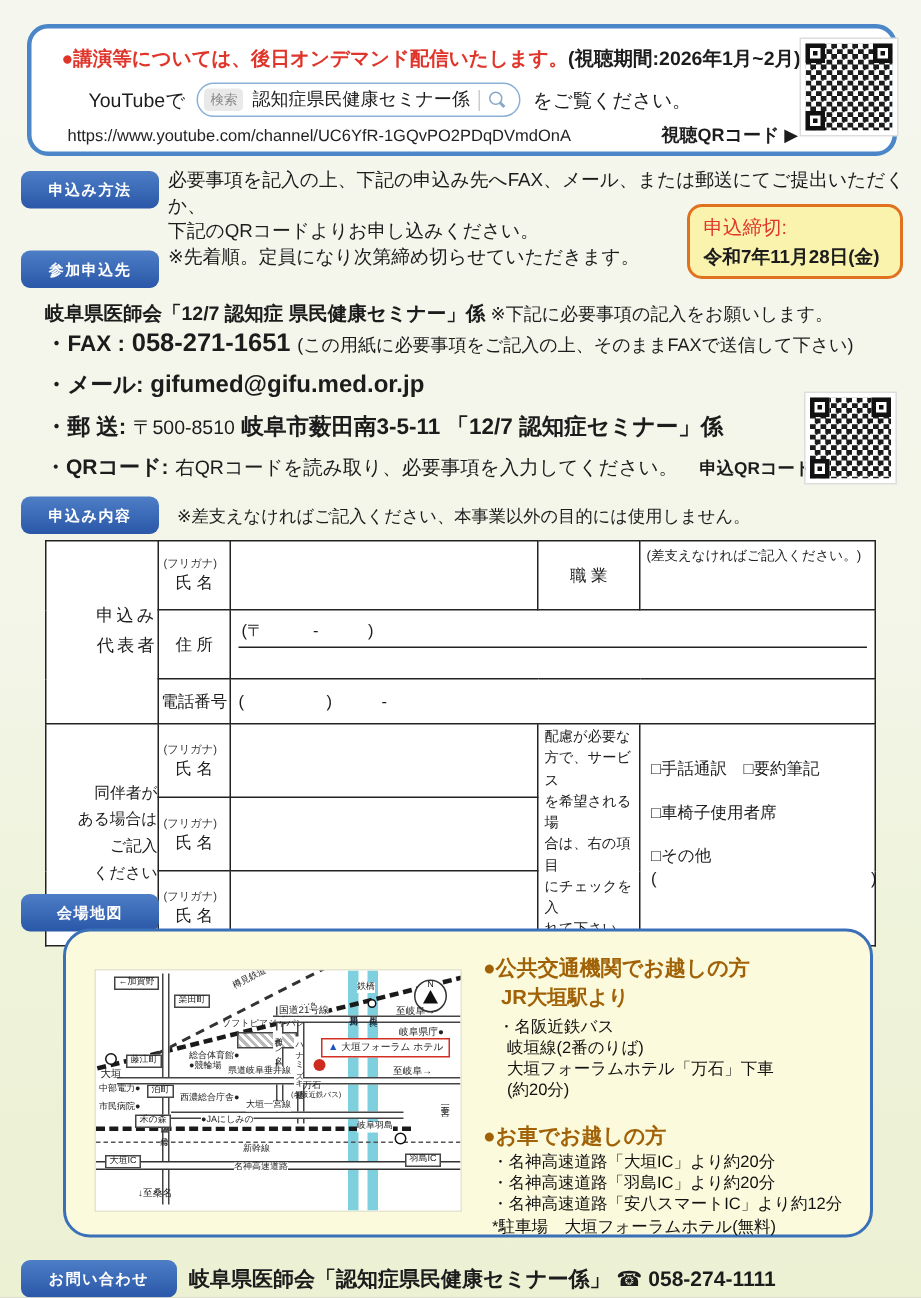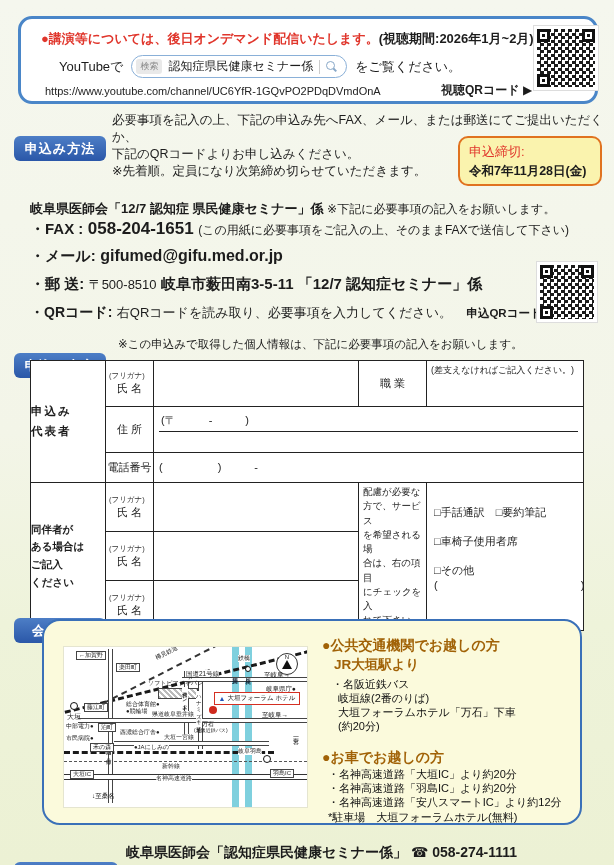--- a/index.html
+++ b/index.html
@@ -4,21 +4,21 @@
 <style>
   * { margin:0; padding:0; box-sizing:border-box; font-family:"Liberation Sans","DejaVu Sans",sans-serif; }
   body { background:#d8d8d0; }
   .page { position:relative; width:614px; height:865px; overflow:hidden; color:#1c1c1c;
           background:linear-gradient(180deg,#f5f7ee 0%,#f3f5e8 50%,#eef3da 72%,#ecf1d4 100%); }
   .abs { position:absolute; }
 
   
   .badge { position:absolute; left:14px; height:25px; width:92px; border-radius:6px;
            background:linear-gradient(180deg,#4d7ec6,#2a57a8); color:#fff; font-weight:bold;
-           font-size:13px; display:flex; align-items:center; justify-content:center; letter-spacing:1px;margin-top:22px; }
+           font-size:10px; display:flex; align-items:center; justify-content:center; letter-spacing:1px; }
 
   
   .obox { position:absolute; left:18px; top:16px; width:580px; height:88px; background:#fff;
           border:3px solid #4a86c8; border-radius:14px; }
   .red { color:#e0352b; }
   .pill { display:inline-flex; align-items:center; border:1.5px solid #9db; border-color:#8ab0d8;
           border-radius:15px; background:#fff; padding:2px 8px 2px 4px; }
   .pill .tag { background:#e9e9e9; color:#888; font-size:9px; padding:1px 4px; border-radius:3px; margin-right:6px; }
   .pill .q { font-size:12px; }
   .vbar { width:1px; height:14px; background:#ccc; margin:0 6px; }
@@ -35,21 +35,21 @@
   .qr .f1 { left:0; top:0; } .qr .f2 { right:0; top:0; } .qr .f3 { left:0; bottom:0; }
 
   
   .dl { position:absolute; left:458px; top:136px; width:144px; height:50px; background:#faf3ae;
         border:2.5px solid #e0721f; border-radius:10px; padding:5px 9px; }
 
   
   table.tbl { position:absolute; left:30px; top:360px; width:553px; border-collapse:collapse; table-layout:fixed; background:#fff; }
   .tbl td { border:1px solid #222; vertical-align:middle; }
   .tbl { border:1.5px solid #222; }
-  .tbl .g { text-align:left; font-size:11.5px; letter-spacing:2px; white-space:pre-line; line-height:1.7;font-weight:bold; }
+  .tbl .g { text-align:right; font-size:11.5px; letter-spacing:2px; white-space:pre-line; line-height:1.7; }
   .tbl .l { text-align:center; font-size:11px; }
   .tbl .fg { font-size:7.5px; text-align:left; padding-left:3px; color:#333; }
   .tbl .i { font-size:11px; padding:3px 5px; vertical-align:top; }
   .tbl .n { font-size:9px; vertical-align:top; padding:3px 4px; color:#222; }
   .tbl .m { font-size:9.5px; padding:2px 4px; white-space:pre-line; line-height:1.5; text-align:left; vertical-align:middle; }
   .tbl .o { font-size:11px; padding:20px 7px; vertical-align:top; }
   .zipline { border-bottom:1px solid #222; height:22px; font-size:11px; padding:3px 2px; }
 
   
   .mapbox { position:absolute; left:42px; top:619px; width:540px; height:206px; background:#fbfadc;
@@ -109,27 +109,28 @@
   <div class="abs" style="left:112px;top:112px;font-size:12.5px;line-height:17px;">
     <div>必要事項を記入の上、下記の申込み先へFAX、メール、または郵送にてご提出いただくか、</div>
     <div>下記のQRコードよりお申し込みください。</div>
     <div>※先着順。定員になり次第締め切らせていただきます。</div>
   </div>
   <div class="dl">
     <div class="red" style="font-size:13px;font-weight:normal;">申込締切:</div>
     <div style="font-size:12.5px;font-weight:bold;margin-top:2px;">令和7年11月28日(金)</div>
   </div>
 
+  <div class="badge" style="top:167px;">参加申込先</div>
   <div class="abs" style="left:30px;top:200px;font-size:13px;font-weight:bold;">
     <span>岐阜県医師会「12/7 認知症 県民健康セミナー」係</span>
     <span style="font-size:12px;font-weight:normal;">※下記に必要事項の記入をお願いします。</span>
   </div>
   <div class="abs" style="left:30px;top:219px;">
     <span style="font-size:15px;font-weight:bold;">・FAX :</span>
-    <span style="font-size:17px;font-weight:bold;">058-204-1651</span>
+    <span style="font-size:17px;font-weight:bold;">058-271-1651</span>
     <span style="font-size:12px;">(この用紙に必要事項をご記入の上、そのままFAXで送信して下さい)</span>
   </div>
   <div class="abs" style="left:30px;top:247px;">
     <span style="font-size:15px;font-weight:bold;">・メール:</span>
     <span style="font-size:16px;font-weight:bold;">gifumed@gifu.med.or.jp</span>
   </div>
   <div class="abs" style="left:30px;top:275px;">
     <span style="font-size:15px;font-weight:bold;">・郵 送:</span>
     <span style="font-size:13px;">〒500-8510</span>
     <span style="font-size:15px;font-weight:bold;">岐阜市薮田南3-5-11 「12/7 認知症セミナー」係</span>
@@ -139,21 +140,21 @@
     <span style="font-size:13px;">右QRコードを読み取り、必要事項を入力してください。</span>
     <span style="font-size:11.5px;font-weight:bold;margin-left:10px;">申込QRコード▶</span>
   </div>
   <div class="qr" style="left:537px;top:262px;width:60px;height:60px;">
       <i class="f1"></i>
       <i class="f2"></i>
       <i class="f3"></i>
     </div>
 
   <div class="badge" style="top:331px;">申込み内容</div>
-  <div class="abs" style="left:118px;top:337px;font-size:11.5px;">※この申込みで取得した個人情報は、下記に必要事項の記入をお願いします。</div>
+  <div class="abs" style="left:118px;top:337px;font-size:11.5px;">※差支えなければご記入ください、本事業以外の目的には使用しません。</div>
 
   <table class="tbl">
     <colgroup>
         <col style="width:75px">
         <col style="width:48px">
         <col style="width:205px">
         <col style="width:68px">
         <col style="width:157px">
       </colgroup>
     <tbody>

